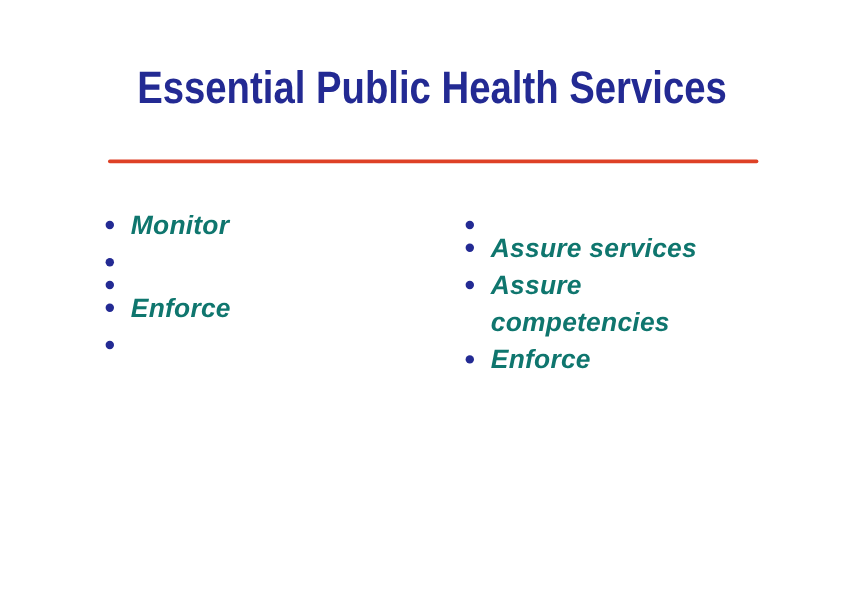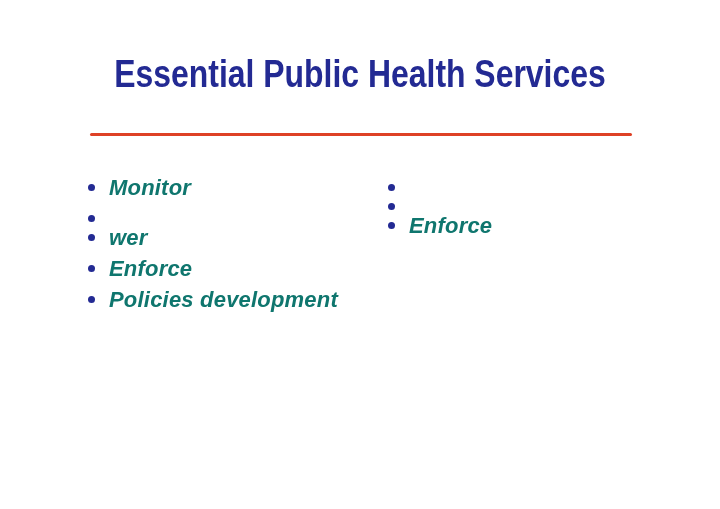--- a/index.html
+++ b/index.html
@@ -77,43 +77,49 @@
       <span class="txt">
           <span class="ln">Monitor</span>
         </span>
     </div>
     <div class="item">
       <span class="dot"></span>
     </div>
     <div class="item">
       <span class="dot"></span>
       <span class="txt">
-        <span class="ln">wer</span>
       </span>
     </div>
     <div class="item">
       <span class="dot"></span>
       <span class="txt">
           <span class="ln">Enforce</span>
         </span>
     </div>
     <div class="item">
       <span class="dot"></span>
-      <span class="txt">
-          <span class="ln">Policies development</span>
-        </span>
     </div>
   </div>
 
   <div class="col col-right">
     <div class="item">
       <span class="dot"></span>
     </div>
     <div class="item">
       <span class="dot"></span>
+      <span class="txt">
+          <span class="ln">Assure services</span>
+        </span>
+    </div>
+    <div class="item">
+      <span class="dot"></span>
+      <span class="txt">
+        <span class="ln">Assure</span>
+        <span class="ln">competencies</span>
+      </span>
     </div>
     <div class="item">
       <span class="dot"></span>
       <span class="txt">
           <span class="ln">Enforce</span>
         </span>
     </div>
   </div>
 
   <svg class="logo" viewBox="0 0 84 60" aria-hidden="true">

